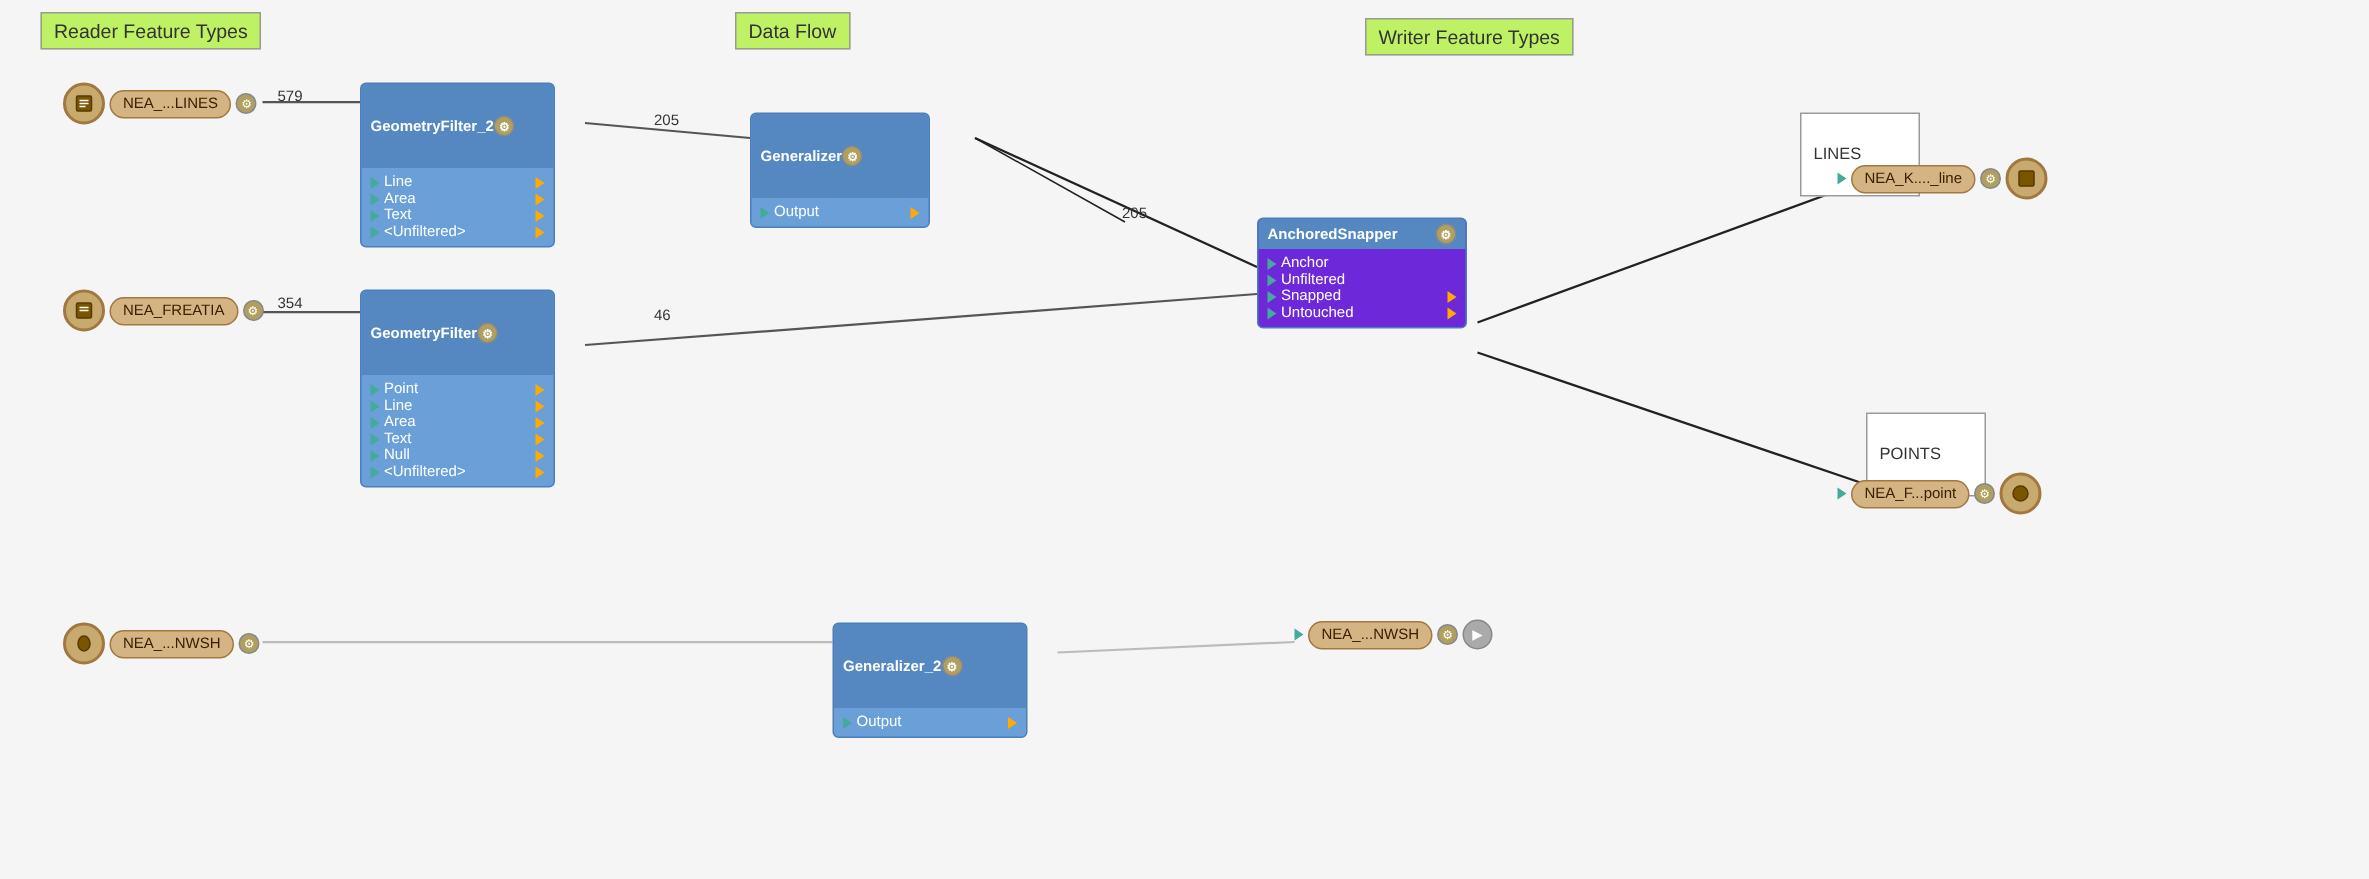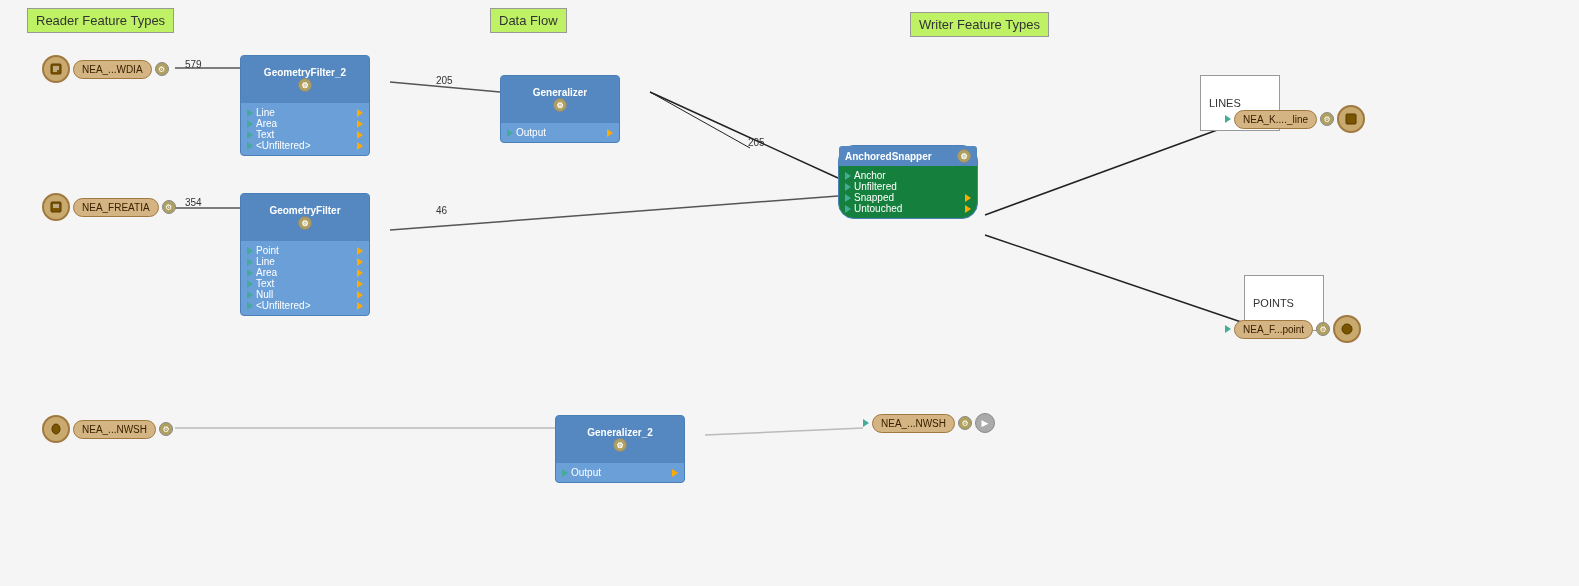--- a/index.html
+++ b/index.html
@@ -84,26 +84,25 @@
       padding: 4px 6px;
       min-width: 120px;
     }
 
     .transformer-title {
       display: flex;
       align-items: center;
       justify-content: flex-start;
       background: #5588c0;
       margin: -4px -6px 4px -6px;
-      padding: 11px 6px;
+      padding: 21px 6px;
       border-radius: 3px 3px 0 0;
       color: white;
       font-size: 10px;
       font-weight: bold;
-      flex-direction: column;
     }
 
     .port-row {
       display: flex;
       align-items: center;
       gap: 3px;
       margin: 0 0;
       font-size: 10px;
       color: #fff;
     }
@@ -120,23 +119,23 @@
       width: 0;
       height: 0;
       border-top: 4px solid transparent;
       border-bottom: 4px solid transparent;
       border-left: 6px solid #fa0;
     }
 
     
     .snapper-node {
       position: absolute;
-      background: #15803d;
+      background: #6d28d9;
       border: 1px solid #4a7fb8;
-      border-radius: 16px;
+      border-radius: 4px;
       padding: 4px 6px;
       min-width: 130px;
     }
 
     .snapper-title {
       display: flex;
       align-items: center;
       justify-content: space-between;
       background: #5588c0;
       margin: -4px -6px 4px -6px;
@@ -243,21 +242,21 @@
 
   <div class="reader-node" style="left:42px; top:55px;">
     <div class="reader-icon">
       <svg width="14" height="14" viewBox="0 0 14 14">
           <rect x="2" y="2" width="10" height="10" rx="1" fill="#7a5500" stroke="#5a3800" stroke-width="1"></rect>
           <line x1="4" y1="5" x2="10" y2="5" stroke="#fff" stroke-width="1"></line>
           <line x1="4" y1="7" x2="10" y2="7" stroke="#fff" stroke-width="1"></line>
           <line x1="4" y1="9" x2="8" y2="9" stroke="#fff" stroke-width="1"></line>
         </svg>
     </div>
-    <div class="reader-label">NEA_...WDIA</div>
+    <div class="reader-label">NEA_...LINES</div>
     <div class="gear-icon">⚙</div>
   </div>
 
   <div class="reader-node" style="left:42px; top:193px;">
     <div class="reader-icon">
       <svg width="14" height="14" viewBox="0 0 14 14">
           <rect x="2" y="2" width="10" height="10" rx="1" fill="#7a5500" stroke="#5a3800" stroke-width="1"></rect>
           <line x1="4" y1="5" x2="10" y2="5" stroke="#fff" stroke-width="1"></line>
           <line x1="4" y1="7" x2="10" y2="7" stroke="#fff" stroke-width="1"></line>
         </svg>

